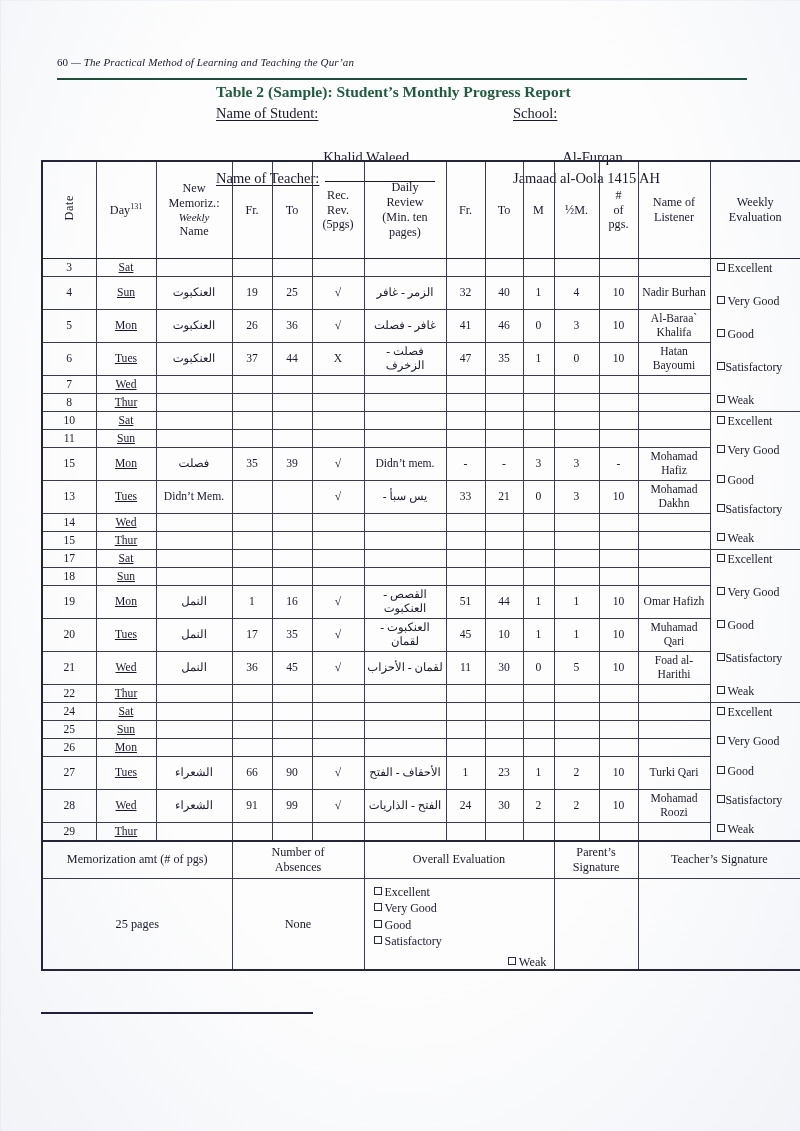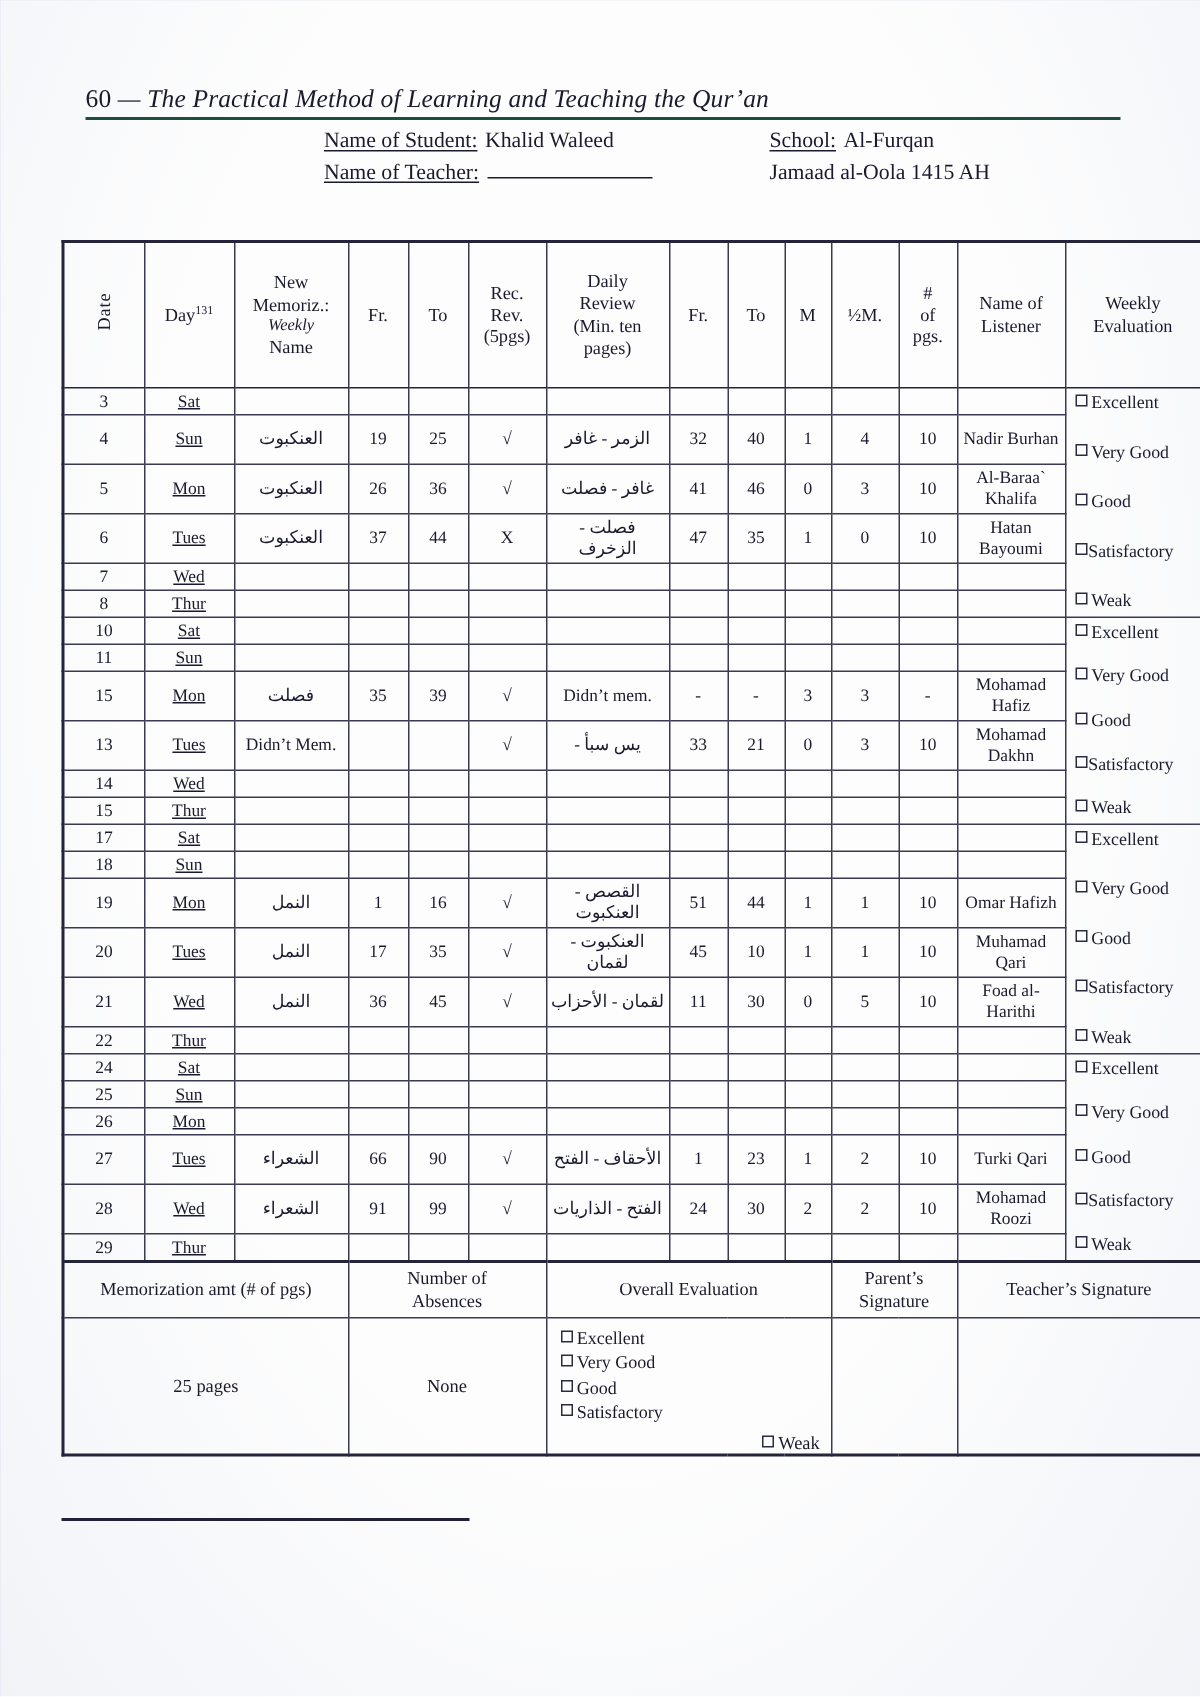--- a/index.html
+++ b/index.html
@@ -32,21 +32,21 @@
     pointer-events: none;
   }
 
   
   .running-head {
     position: absolute;
     left: 57px;
     top: 56px;
     width: 690px;
     font-style: italic;
-    font-size: 17px;
+    font-size: 11px;
     letter-spacing: 0.1px;
     white-space: nowrap;
   }
   .running-head .folio { font-style: normal; }
   .head-rule {
     position: absolute;
     left: 57px;
     top: 78px;
     width: 690px;
     height: 2px;
@@ -73,21 +73,21 @@
     font-size: 14.5px;
     line-height: 1.42;
     white-space: nowrap;
   }
   .meta-left { width: 297px; display: flex; }
   .meta-right { display: flex; }
   .meta-label {
     text-decoration: underline;
     text-underline-offset: 2px;
   }
-  .meta-value { margin-left: 5px; }
+  .meta-value { margin-left: 5px; margin-top: 44px; }
   .meta-blank {
     display: inline-block;
     width: 110px;
     border-bottom: 1.3px solid #1a1a2e;
     margin-left: 6px;
     height: 13px;
   }
 
   
   table.report {
@@ -213,20 +213,21 @@
 <body>
 
 <div class="page">
 
   <div class="running-head">
     <span class="folio">60</span><span> — </span><span>The Practical Method of Learning and Teaching the Qur’an</span>
   </div>
   <div class="head-rule"></div>
 
   <div class="title-block">
+    <div class="doc-title">Table 2 (Sample): Student’s Monthly Progress Report</div>
     <div class="meta-rows">
       <div class="meta-row">
         <span class="meta-left">
           <span class="meta-label">Name of Student:</span>
           <span class="meta-value">Khalid Waleed</span>
         </span>
         <span class="meta-right">
           <span class="meta-label">School:</span>
           <span class="meta-value">Al-Furqan</span>
         </span>

